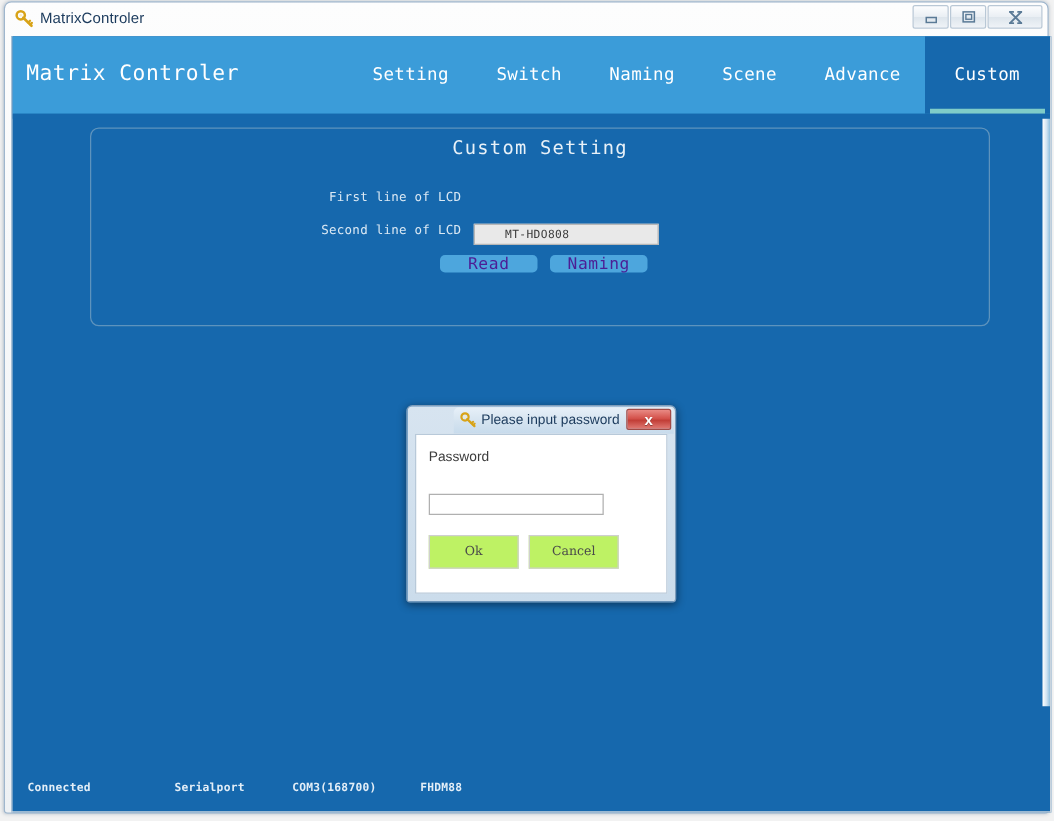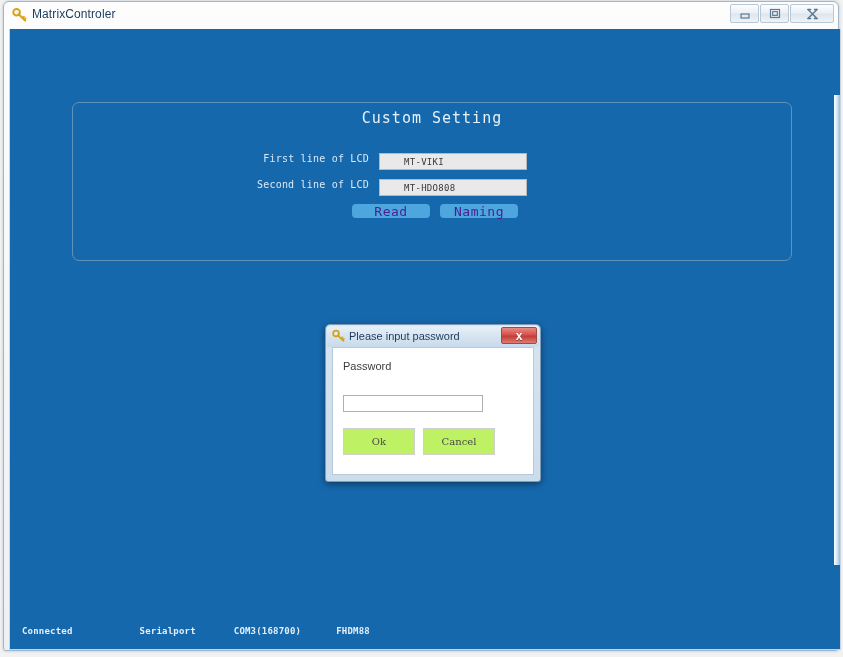--- a/index.html
+++ b/index.html
@@ -275,20 +275,21 @@
     border-radius: 5px 5px 3px 3px;
     background: linear-gradient(to bottom, #d7e4f0 0%, #cbdceb 100%);
     padding: 1px;
     box-shadow: 0 2px 7px rgba(0,0,0,0.45);
   }
   #dlg-titlebar {
     position: relative;
     height: 21px;
     border-radius: 4px 4px 0 0;
     background: linear-gradient(to bottom, #e7f0f8 0%, #d3e2ef 60%, #c7dbec 100%);
+    margin-left: 36px;
   }
   #dlg-icon {
     position: absolute;
     left: 5px; top: 3px;
     width: 14px; height: 14px;
   }
   #dlg-title-text {
     position: absolute;
     left: 22px; top: 4px;
     font-size: 11px;
@@ -410,28 +411,50 @@
               <path d="M2 1.5 L11 10.5 M11 1.5 L2 10.5" stroke="#5a7a96" stroke-width="1.5" stroke-linecap="round"></path>
               <path d="M2 1.5 L4.6 1.5 M11 1.5 L8.4 1.5 M2 10.5 L4.6 10.5 M11 10.5 L8.4 10.5" stroke="#5a7a96" stroke-width="1.4" stroke-linecap="round"></path>
             </svg>
           </span>
         </div>
       </div>
     </div>
 
     <div id="client-area">
 
+      <div id="navbar">
+        <div id="app-title">Matrix Controler</div>
+        <div id="nav-tabs">
+          <div class="nav-tab">
+            <span>Setting</span>
+          </div>
+          <div class="nav-tab">
+            <span>Switch</span>
+          </div>
+          <div class="nav-tab">
+            <span>Naming</span>
+          </div>
+          <div class="nav-tab">
+            <span>Scene</span>
+          </div>
+          <div class="nav-tab">
+            <span>Advance</span>
+          </div>
+          <div class="nav-tab active">
+            <span>Custom</span>
+          </div>
+        </div>
+      </div>
       <div id="nav-underline"></div>
 
       <div id="custom-panel">
         <div id="panel-heading">Custom Setting</div>
 
         <div class="form-row" id="row-first">
           <span class="form-label w1">First line of LCD</span>
-          <input class="form-input" type="text" value="MT-VIKI" style="">
         </div>
 
         <div class="form-row" id="row-second">
           <span class="form-label w1">Second line of LCD</span>
           <input class="form-input" type="text" value="MT-HDO808" style="">
         </div>
 
         <div id="btn-row">
           <button class="blue-btn">Read</button>
           <button class="blue-btn">Naming</button>

